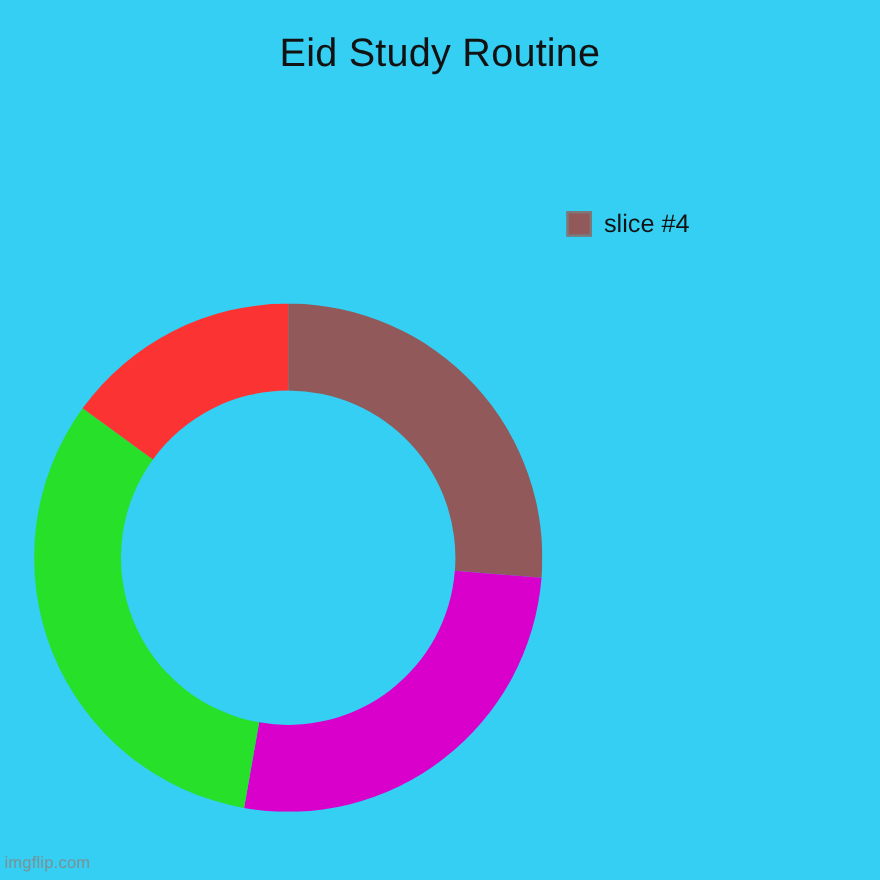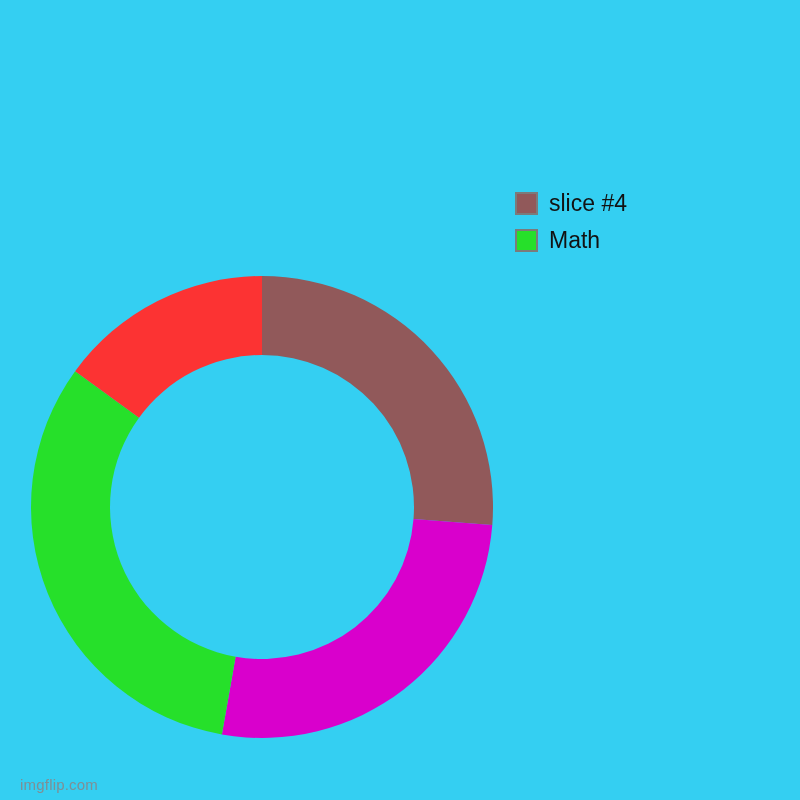--- a/index.html
+++ b/index.html
@@ -62,50 +62,47 @@
   }
   .legend-label {
     margin-left: 11px;
     font-size: 23px;
     color: #121212;
     line-height: 23px;
     white-space: nowrap;
   }
   #watermark {
     position: absolute;
-    left: 20px;
+    left: 4px;
     bottom: 7px;
     font-size: 15px;
     color: #7e8f95;
     letter-spacing: 0.2px;
   }
 </style>
 </head>
 <body>
 
 <div id="canvas" style="background: rgb(52, 207, 242);">
 
+  <div id="chart-title">Eid Study Routine</div>
 
   <div id="donut-wrap">
     <svg id="donut-svg" viewBox="0 0 462 462">
       <g id="slices">
           <path d="M 231 0 A 231 231 0 0 1 461.28790409235256 249.12405111313217 L 382.529440892768 242.92562563244098 A 151.99800000000002 151.99800000000002 0 0 0 231 79.00199999999998 Z" fill="#91595a"></path>
           <path d="M 461.28790409235256 249.12405111313217 A 231 231 0 0 1 190.8872709589391 458.49059094582003 L 204.60582429098193 380.6888088423496 A 151.99800000000002 151.99800000000002 0 0 0 382.529440892768 242.92562563244098 Z" fill="#d900cc"></path>
           <path d="M 190.8872709589391 458.49059094582003 A 231 231 0 0 1 44.11707429938713 95.22160672043873 L 108.0310348889967 141.65781722204866 A 151.99800000000002 151.99800000000002 0 0 0 204.60582429098193 380.6888088423496 Z" fill="#26e02a"></path>
           <path d="M 44.11707429938713 95.22160672043873 A 231 231 0 0 1 230.99999999999997 0 L 230.99999999999997 79.00199999999998 A 151.99800000000002 151.99800000000002 0 0 0 108.0310348889967 141.65781722204866 Z" fill="#fc3333"></path>
         </g>
     </svg>
   </div>
 
   <div id="legend">
       <div class="legend-row">
         <span class="legend-swatch" style="background: rgb(145, 89, 90);"></span>
         <span class="legend-label">slice #4</span>
       </div>
-      <div class="legend-row">
-        <span class="legend-swatch" style="background: rgb(38, 224, 42);"></span>
-        <span class="legend-label">Math</span>
-      </div>
     </div>
 
   <div id="watermark">imgflip.com</div>
 
 </div>
 
 </body></html>

